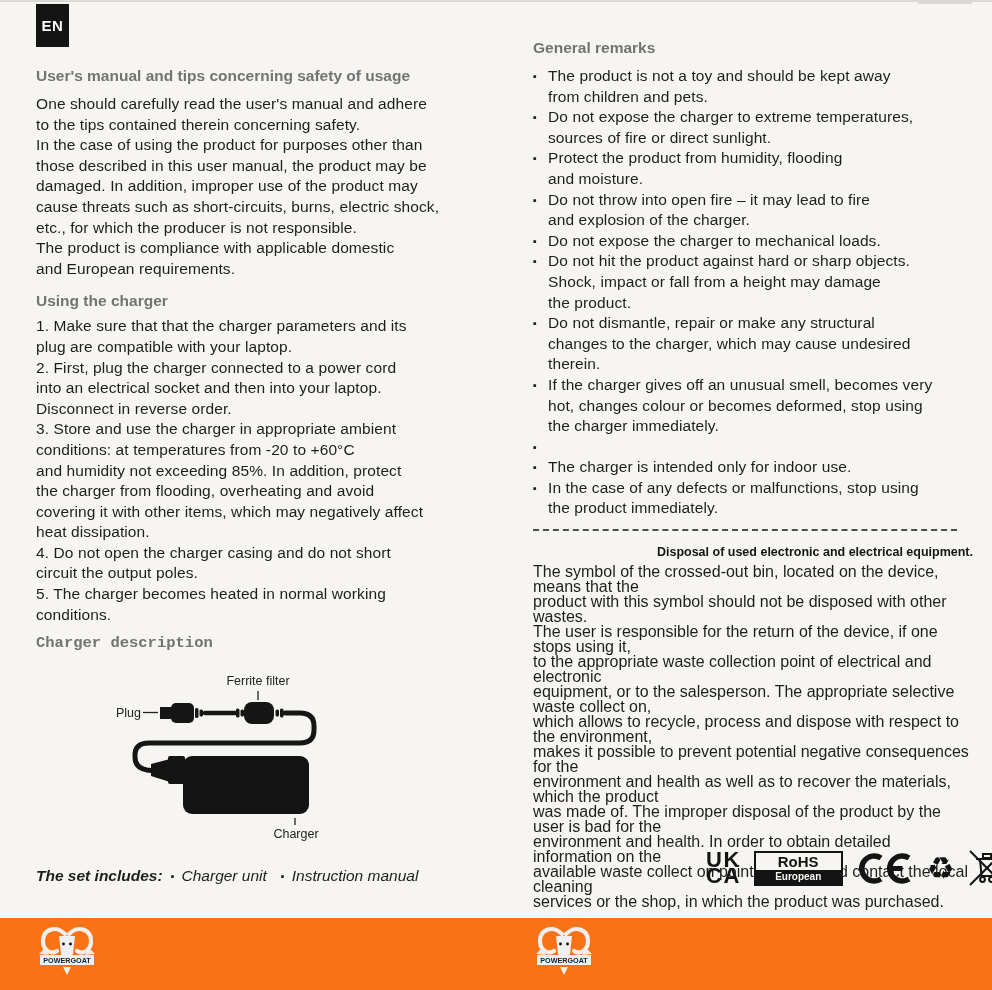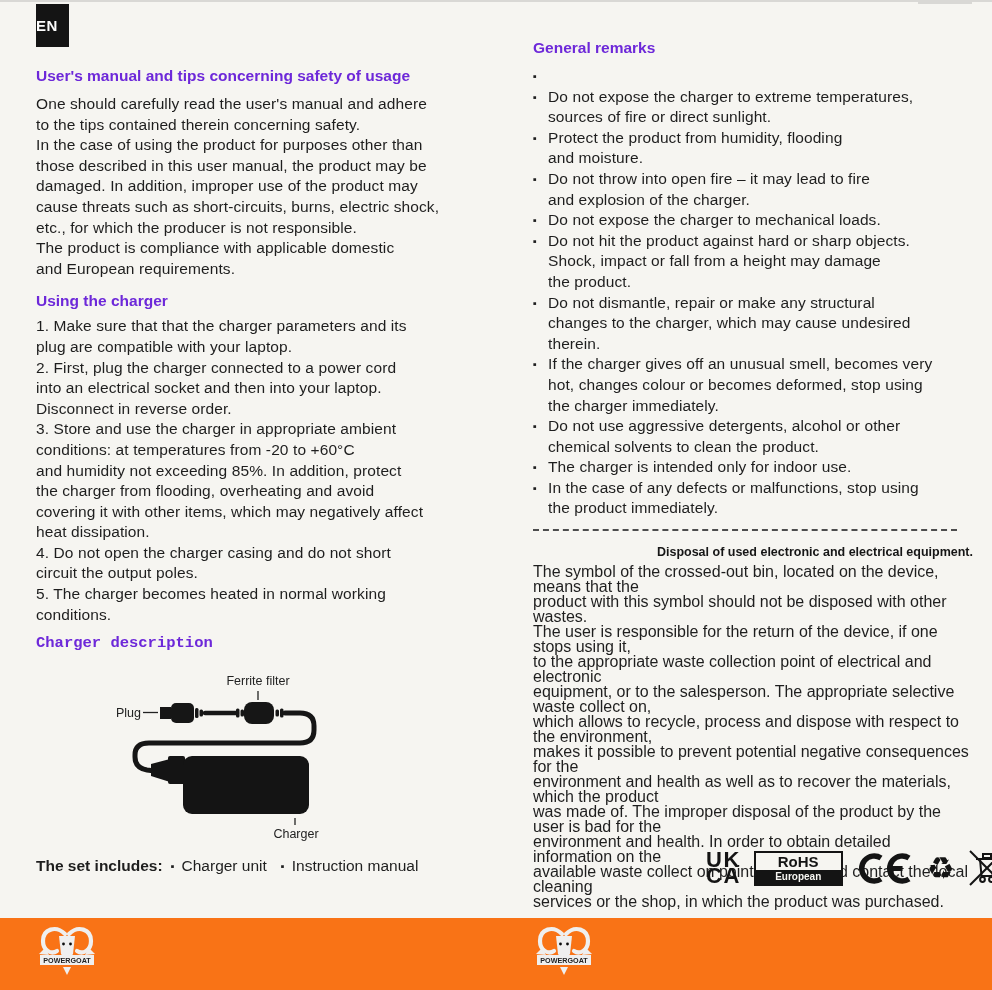--- a/index.html
+++ b/index.html
@@ -7,36 +7,36 @@
     position:relative; width:992px; height:990px; overflow:hidden;
     background:#f6f5f1; color:#1e1e1e;
     font-family:"Liberation Sans", sans-serif;
   }
   
   .scan-smudge { position:absolute; background:#d9d8d5; }
 
   .en-badge {
     position:absolute; left:36px; top:4px; width:33px; height:43px;
     background:#141414; color:#fdfdfd; font-weight:bold; font-size:15px;
-    letter-spacing:0.5px; display:flex; align-items:center; 
+    letter-spacing:0.5px; display:flex; align-items:center; justify-content:center;
   }
 
   .col-left  { position:absolute; left:36px;  top:66px; width:474px; }
   .col-right { position:absolute; left:533px; top:38px; width:440px; }
 
-  .sec-heading { margin:0; font-size:15.5px; font-weight:bold; line-height:20px; color:#6d28d9; }
+  .sec-heading { margin:0; font-size:15.5px; font-weight:bold; line-height:20px; color:#737373; }
   .body-text   { margin:0; font-size:15.5px; line-height:20.6px; white-space:pre-line; letter-spacing:0.1px; }
 
   .intro  { margin:8px 0 12px 0; }
   .using  { margin:5px 0 8px 0; }
 
   .diagram { display:block; margin:16px 0 0 62px; }
   svg text { font-family:"Liberation Sans", sans-serif; fill:#222; }
 
-  .set-row { margin-top:8px; font-size:15.5px; display:flex; align-items:flex-end; }
+  .set-row { margin-top:18px; font-size:15.5px; display:flex; align-items:flex-end;font-style:italic; }
   .set-label { font-weight:bold; margin-right:8px; }
   .set-item { margin-right:14px; }
   .set-item .sq { font-size:11px; margin-right:7px; position:relative; top:-1px; }
 
   .bullets { margin-top:8px; }
   .bullet-row { display:flex; }
   .bullet-mark { flex:none; width:15px; font-size:11px; line-height:20.6px; }
   .bullet-text { font-size:15.5px; line-height:20.6px; white-space:pre-line; letter-spacing:0.1px; }
 
   .dashed-divider { margin-top:10px; width:424px; border-top:2px dashed #4d4d4d; height:0; }
@@ -146,20 +146,22 @@
       <span class="set-item"><span class="sq">▪</span><span>Instruction manual</span></span>
     </div>
   </div>
 
   <div class="col-right">
     <h2 class="sec-heading">General remarks</h2>
 
     <div class="bullets">
       <div class="bullet-row">
           <span class="bullet-mark">▪</span>
+          <span class="bullet-text">The product is not a toy and should be kept away
+from children and pets.</span>
         </div>
       <div class="bullet-row">
           <span class="bullet-mark">▪</span>
           <span class="bullet-text">Do not expose the charger to extreme temperatures,
 sources of fire or direct sunlight.</span>
         </div>
       <div class="bullet-row">
           <span class="bullet-mark">▪</span>
           <span class="bullet-text">Protect the product from humidity, flooding
 and moisture.</span>
@@ -186,22 +188,20 @@
 therein.</span>
         </div>
       <div class="bullet-row">
           <span class="bullet-mark">▪</span>
           <span class="bullet-text">If the charger gives off an unusual smell, becomes very
 hot, changes colour or becomes deformed, stop using
 the charger immediately.</span>
         </div>
       <div class="bullet-row">
           <span class="bullet-mark">▪</span>
-          <span class="bullet-text">Do not use aggressive detergents, alcohol or other
-chemical solvents to clean the product.</span>
         </div>
       <div class="bullet-row">
           <span class="bullet-mark">▪</span>
           <span class="bullet-text">The charger is intended only for indoor use.</span>
         </div>
       <div class="bullet-row">
           <span class="bullet-mark">▪</span>
           <span class="bullet-text">In the case of any defects or malfunctions, stop using
 the product immediately.</span>
         </div>

